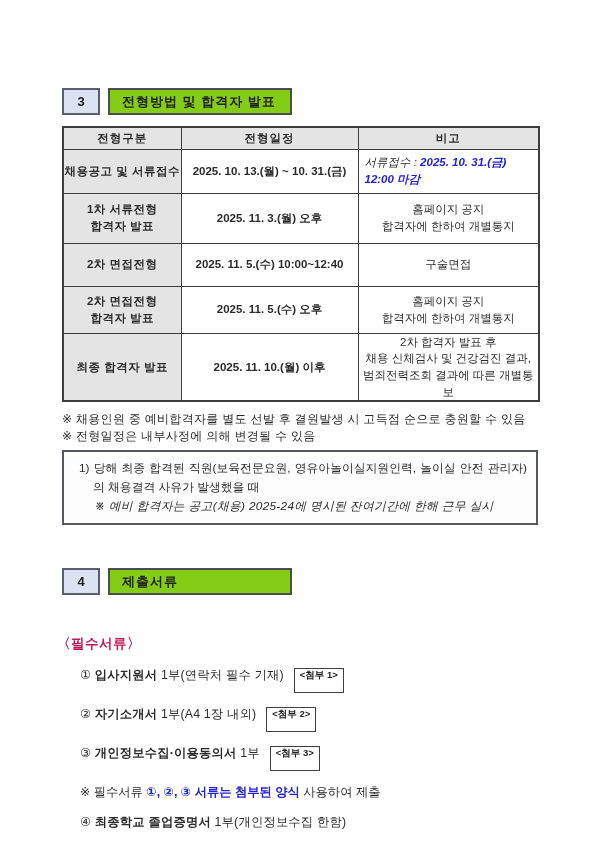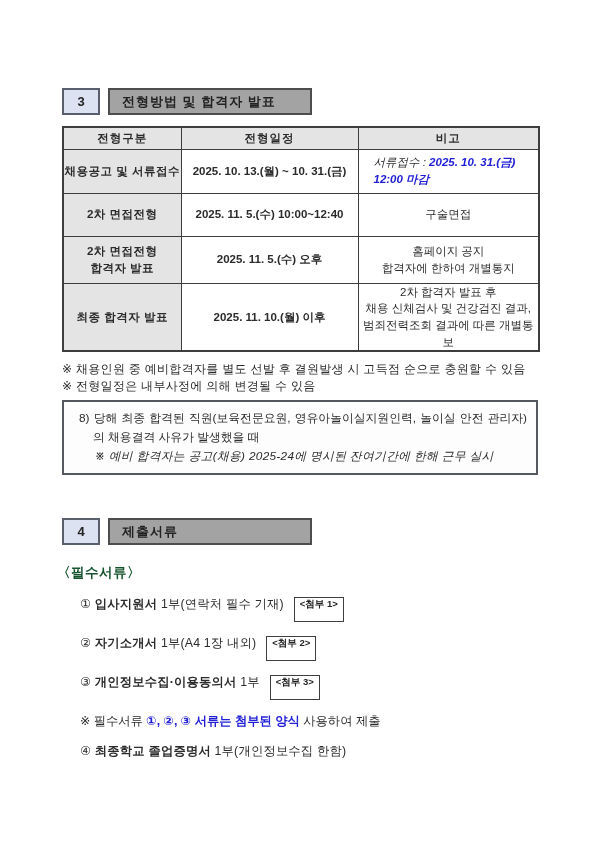--- a/index.html
+++ b/index.html
@@ -14,22 +14,22 @@
 
   
   .sec-header { display: flex; gap: 8px; height: 27px; }
   .sec-num {
     width: 38px; height: 27px;
     border: 2px solid #5a5f6e; background: #dce2f1;
     display: flex; align-items: center; justify-content: center;
     font-weight: bold; font-size: 13px; color: #222;
   }
   .sec-title-box {
-    width: 204px; height: 27px;
-    border: 2px solid #4d4d4d; background: #a3a3a3;
+    width: 184px; height: 27px;
+    border: 2px solid #4d4d4d; background: #84cc16;
     display: flex; align-items: center;
     padding-left: 12px;
     font-weight: bold; font-size: 13px; color: #222;
     letter-spacing: 1px;
   }
 
   
   table.schedule {
     width: 476px; margin-top: 11px;
     border-collapse: collapse;
@@ -46,21 +46,21 @@
   table.schedule th {
     background: #e4e4e4; height: 22px;
     font-weight: bold; letter-spacing: 1px;
   }
   col.c-cat { width: 118px; }
   col.c-sch { width: 177px; }
   col.c-note { width: 181px; }
   td.cat { background: #e4e4e4; font-weight: bold; text-align: center; letter-spacing: 0.5px; }
   td.sch { text-align: center; font-weight: bold; }
   td.note { text-align: center; }
-  td.note-left { text-align: left; padding-left: 15px; font-style: italic; }
+  td.note-left { text-align: left; padding-left: 6px; font-style: italic; }
   .blue { color: #2120d6; }
   .b { font-weight: bold; }
 
   
   .remarks { margin-top: 9px; }
   .remark-line { font-size: 12px; line-height: 17px; letter-spacing: 0.3px; }
 
   
   .info-box {
     margin-top: 5px;
@@ -69,21 +69,21 @@
     padding: 6px 9px 7px 9px;
     font-size: 11.8px;
     line-height: 1.58;
   }
   .info-box .para { text-align: justify; letter-spacing: 0.2px; }
   .info-box .numbered { padding-left: 20px; text-indent: -14px; margin-top: 1px; text-align: justify; }
   .info-box .italic-note { padding-left: 22px; font-style: italic; margin-top: 1px; letter-spacing: 0.3px; }
 
   
   .sec4 { margin-top: 43px; }
-  .subtitle { margin-top: 19px; margin-left: -5px; font-size: 13.5px; font-weight: bold; color: #14532d; letter-spacing: 0.5px; }
+  .subtitle { margin-top: 40px; margin-left: -5px; font-size: 13.5px; font-weight: bold; color: #be185d; letter-spacing: 0.5px; }
 
   .doc-list { margin-top: 14px; }
   .doc-item { padding-left: 18px; font-size: 12.3px; margin-bottom: 13px; letter-spacing: 0.2px; }
   .doc-item .nm { font-weight: bold; }
   .attach-tag {
     display: inline-block;
     border: 1.5px solid #3f3f3f;
     padding: 0 5px 10px 5px;
     margin-left: 10px;
     font-size: 9.5px;
@@ -116,20 +116,27 @@
           <tr>
         <th>전형구분</th>
         <th>전형일정</th>
         <th>비고</th>
       </tr>
       <tr style="height:44px;">
         <td class="cat">채용공고 및 서류접수</td>
         <td class="sch">2025. 10. 13.(월) ~ 10. 31.(금)</td>
         <td class="note note-left"><span>서류접수 : </span><span class="blue b">2025. 10. 31.(금) 12:00 마감</span></td>
       </tr>
+      <tr style="height:50px;">
+        <td class="cat">1차 서류전형
+합격자 발표</td>
+        <td class="sch">2025. 11. 3.(월) 오후</td>
+        <td class="note">홈페이지 공지
+합격자에 한하여 개별통지</td>
+      </tr>
       <tr style="height:43px;">
         <td class="cat">2차 면접전형</td>
         <td class="sch">2025. 11. 5.(수) 10:00~12:40</td>
         <td class="note">구술면접</td>
       </tr>
       <tr style="height:47px;">
         <td class="cat">2차 면접전형
 합격자 발표</td>
         <td class="sch">2025. 11. 5.(수) 오후</td>
         <td class="note">홈페이지 공지
@@ -144,21 +151,21 @@
       </tr>
     </tbody>
       </table>
 
     <div class="remarks">
       <div class="remark-line">※ 채용인원 중 예비합격자를 별도 선발 후 결원발생 시 고득점 순으로 충원할 수 있음</div>
       <div class="remark-line">※ 전형일정은 내부사정에 의해 변경될 수 있음</div>
     </div>
 
     <div class="info-box">
-      <div class="numbered">8) 당해 최종 합격된 직원(보육전문요원, 영유아놀이실지원인력, 놀이실 안전 관리자)의 채용결격 사유가 발생했을 때</div>
+      <div class="numbered">1) 당해 최종 합격된 직원(보육전문요원, 영유아놀이실지원인력, 놀이실 안전 관리자)의 채용결격 사유가 발생했을 때</div>
       <div class="italic-note">※ 예비 합격자는 공고(채용) 2025-24에 명시된 잔여기간에 한해 근무 실시</div>
     </div>
 
     <div class="sec-header sec4">
       <div class="sec-num">4</div>
       <div class="sec-title-box">제출서류</div>
     </div>
 
     <div class="subtitle">〈필수서류〉</div>
 

